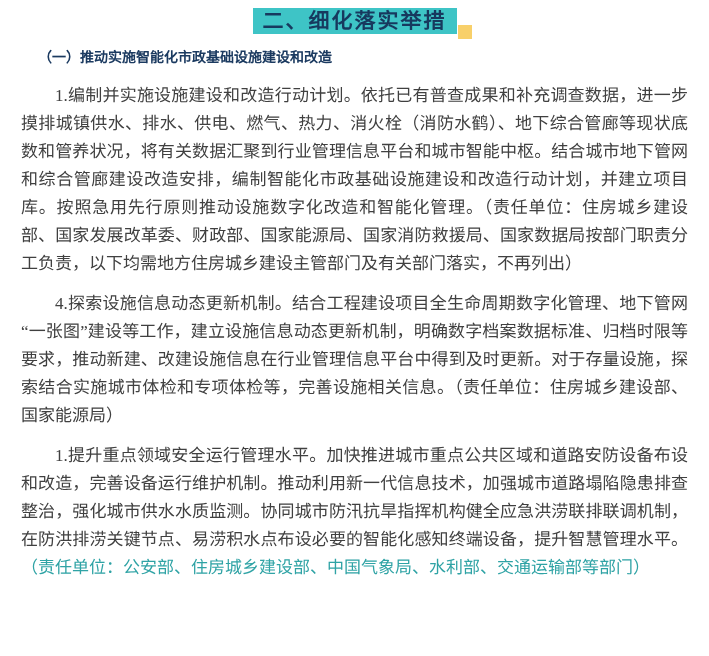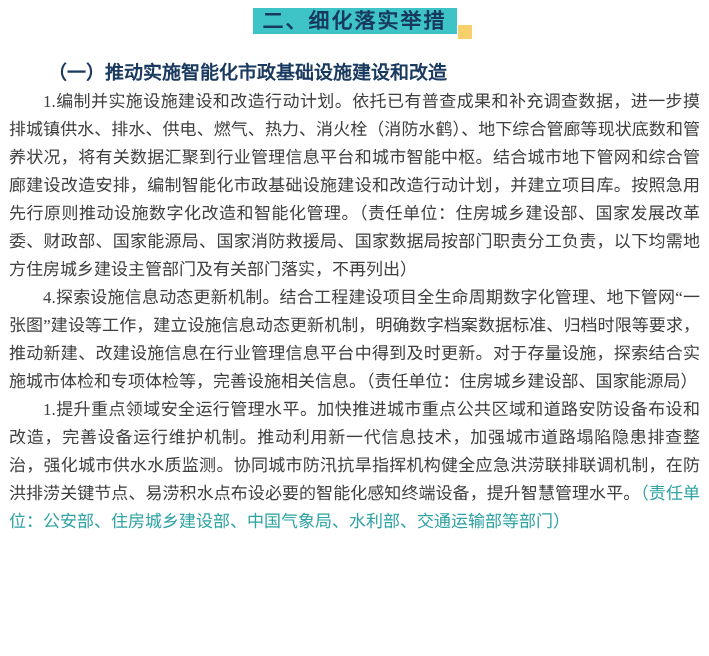--- a/index.html
+++ b/index.html
@@ -40,37 +40,37 @@
   }
   .accent-square {
     position: absolute;
     right: -15px;
     bottom: -5px;
     width: 14px;
     height: 14px;
     background: var(--accent-square, #F8D06A);
   }
   .section-heading {
-    margin: 22px 10px 2px 10px;
+    margin: 6px 10px 2px 10px;
     text-indent: 2em;
     color: var(--heading, #1B3A60);
     font-family: "Liberation Sans", sans-serif;
     font-weight: bold;
-    font-size: 19px;
+    font-size: 14px;
     line-height: 26px;
   }
   .content {
     margin: 0 9px 0 9px;
     font-size: 17px;
     line-height: 28px;
     text-align: justify;
     text-justify: inter-ideograph;
   }
   .content p {
-    margin: 0;
+    margin: 12px;
     text-indent: 2em;
   }
   .seg-body { color: var(--body, #404040); }
   .seg-teal { color: var(--teal-text, #2FA3A5); }
 </style>
 </head>
 <body>
 
 <div class="page">
   <div class="title-wrap">

